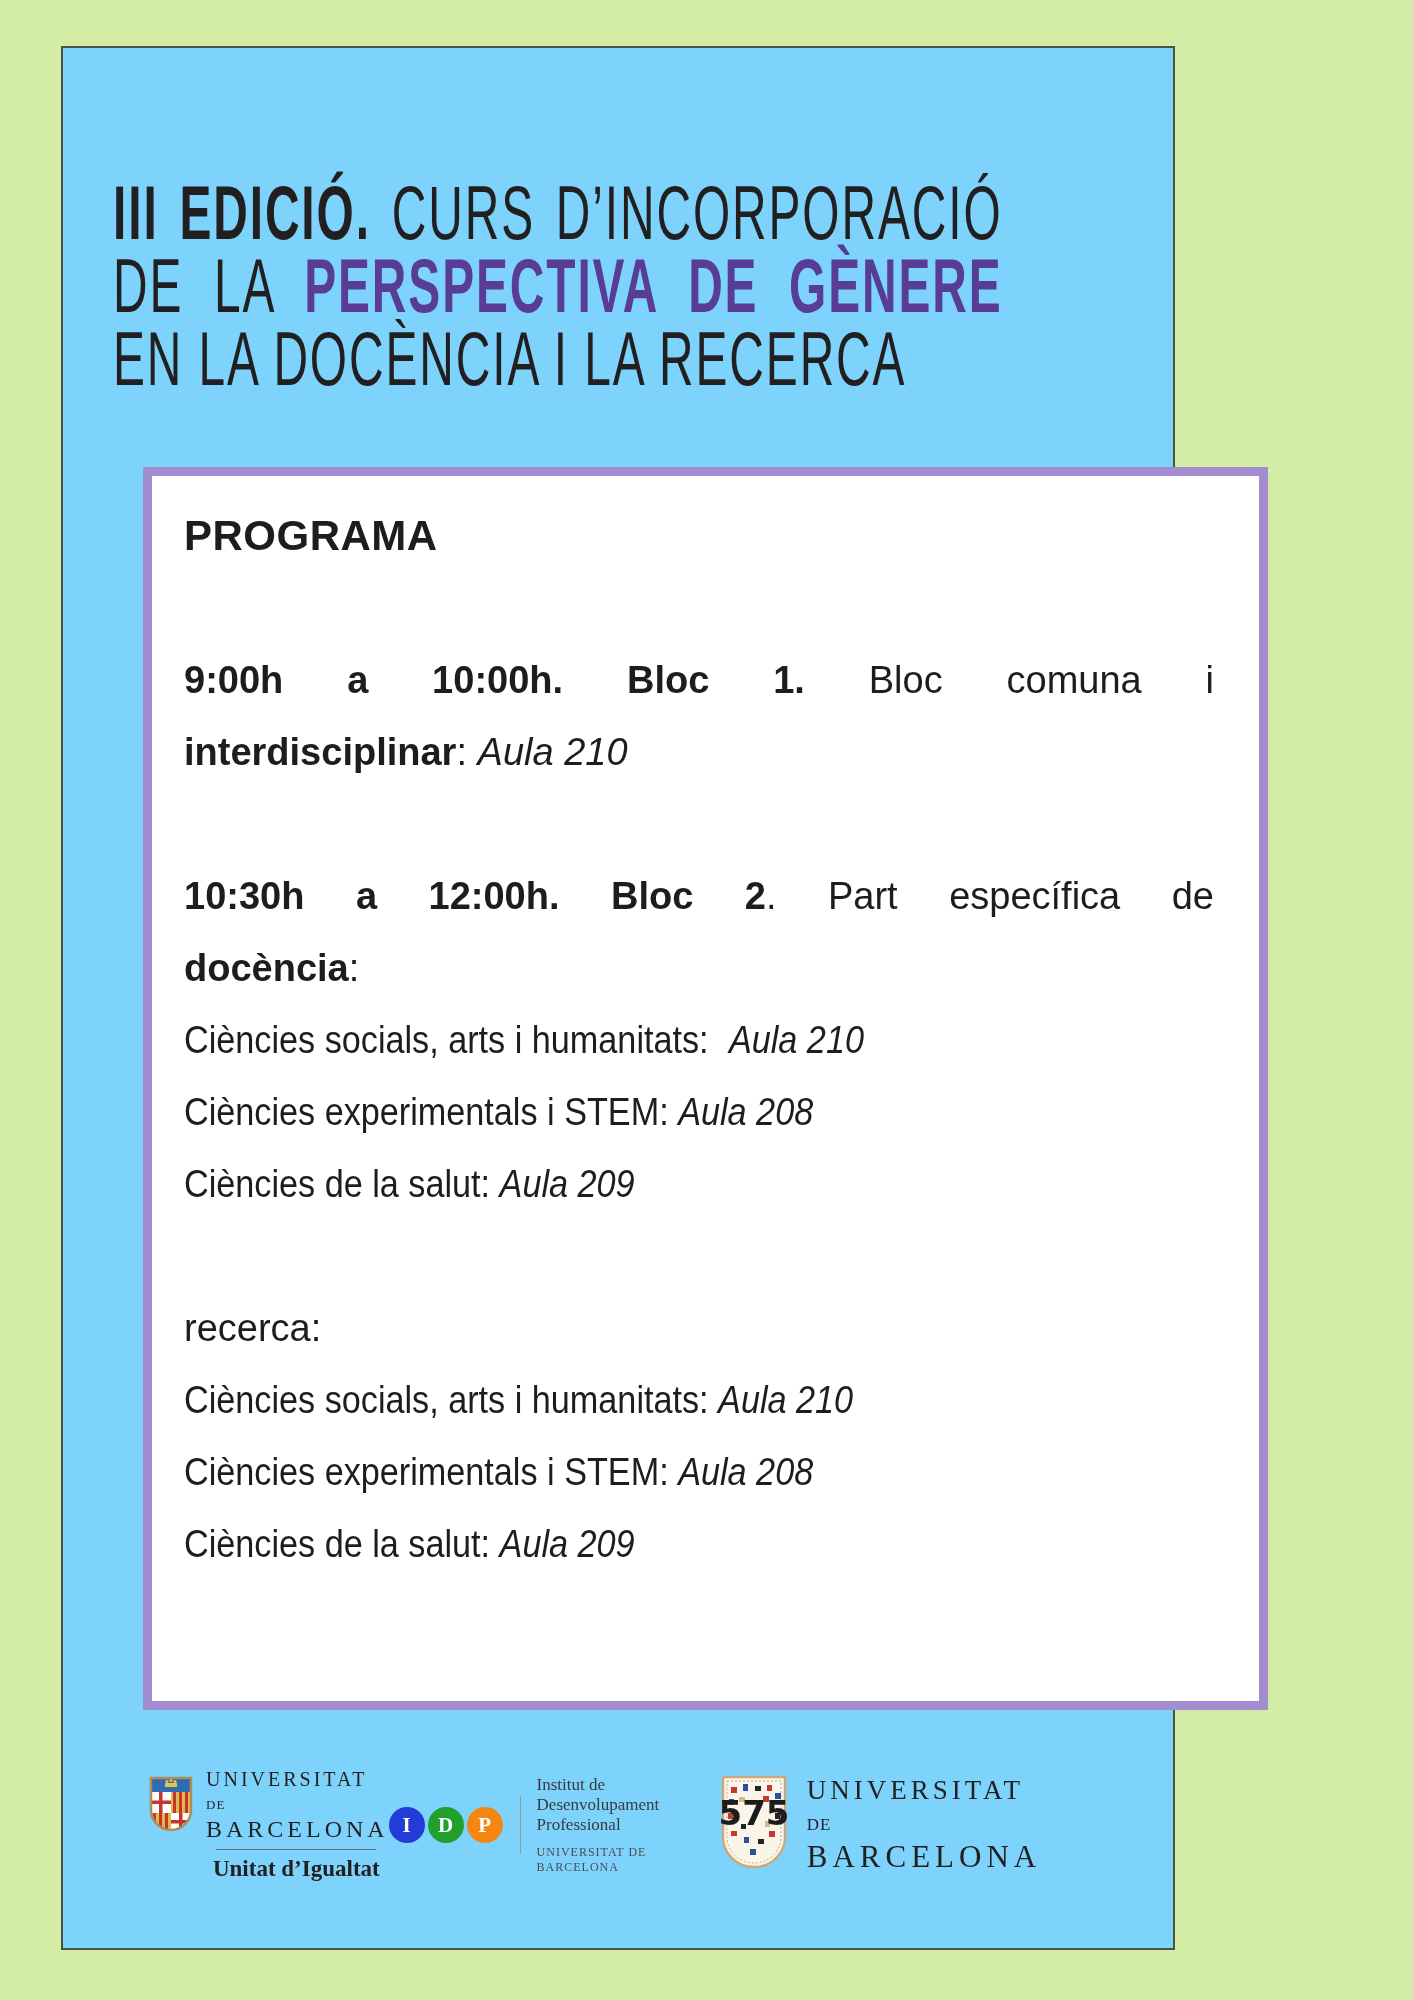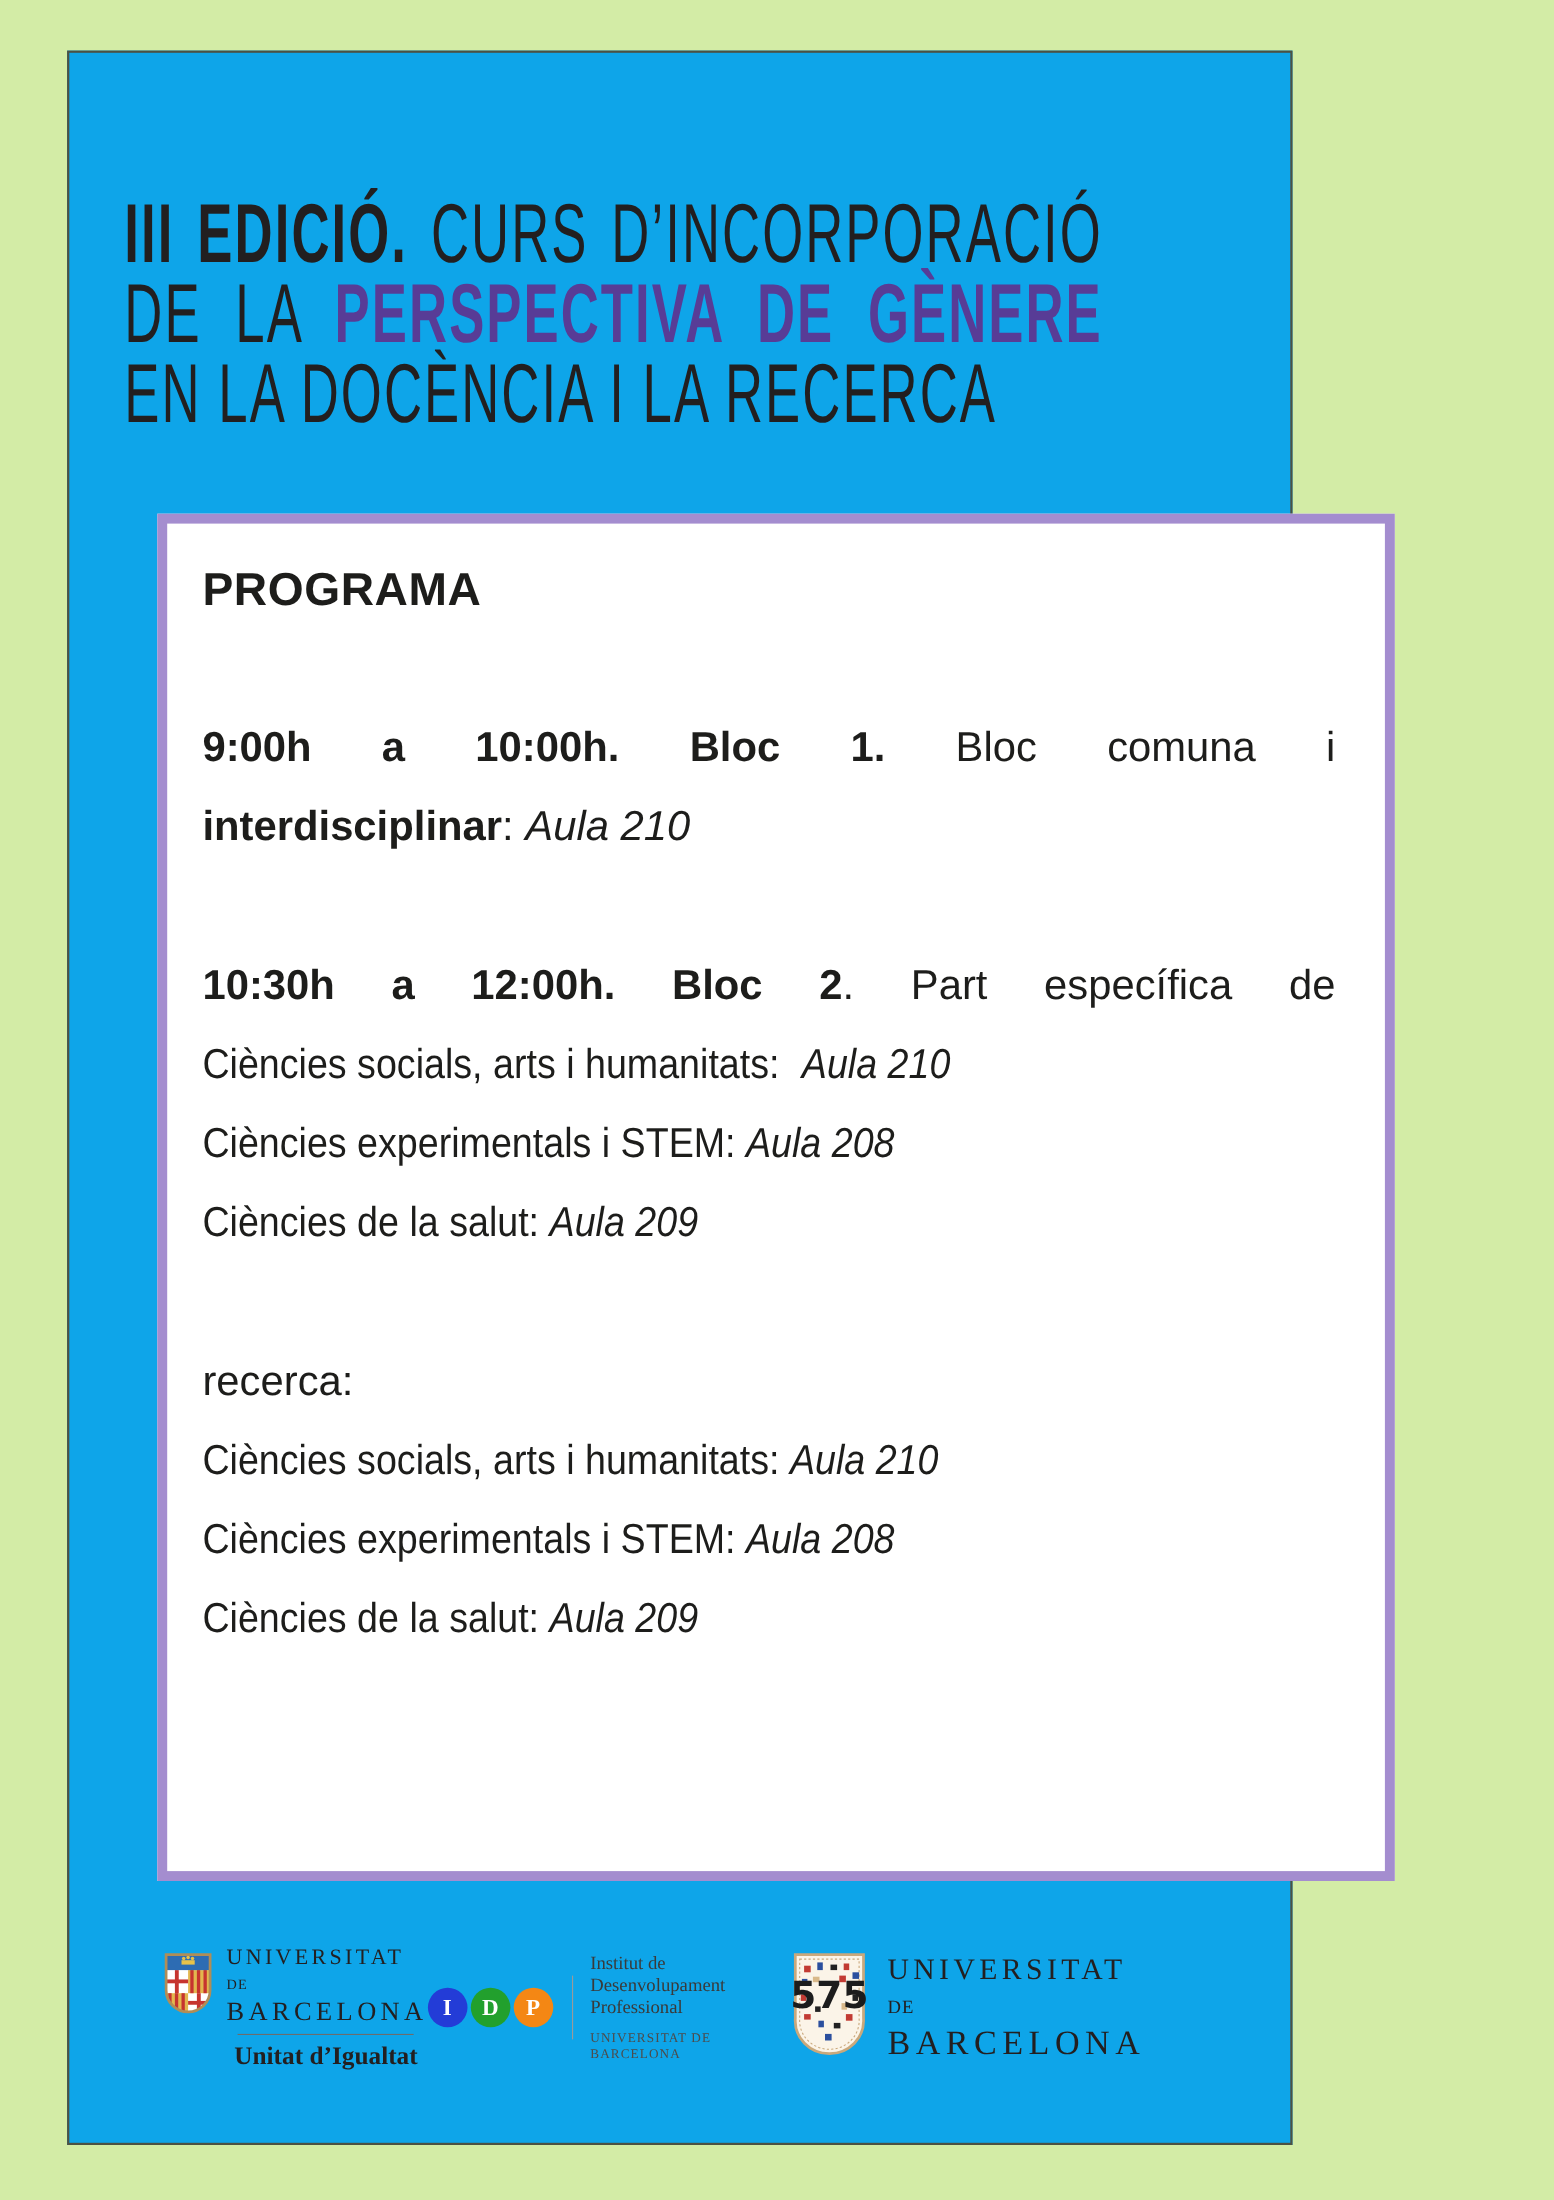--- a/index.html
+++ b/index.html
@@ -5,21 +5,21 @@
   html,body{margin:0;padding:0;}
   body{
     width:1413px;height:2000px;position:relative;
     background:#d3eca6;
     font-family:"Liberation Sans", sans-serif;
     -webkit-font-smoothing:antialiased;
     overflow:hidden;
   }
   .page{
     position:absolute;left:61px;top:46px;width:1114px;height:1904px;
-    background:#0ea5e9;border:2px solid #4c5244;box-sizing:border-box;
+    background:#7dd3fc;border:2px solid #4c5244;box-sizing:border-box;
   }
   
   .title-block{
     position:absolute;left:50px;top:128px;width:1412px;
     transform:scaleX(0.63);transform-origin:left top;
     color:#221f20;
   }
   .title-line{
     font-size:76px;line-height:73px;font-weight:400;letter-spacing:3px;
   }
@@ -90,20 +90,21 @@
 
   <div class="program-box">
     <div class="pline heading">PROGRAMA</div>
     <div class="spacer"></div>
 
     <div class="pline justified"><span class="b">9:00h a 10:00h. Bloc 1.</span> <span>Bloc comuna i</span></div>
     <div class="pline"><span class="b">interdisciplinar</span><span>: </span><span class="it">Aula 210</span></div>
     <div class="spacer"></div>
 
     <div class="pline justified"><span class="b">10:30h a 12:00h. Bloc 2</span><span>. Part específica de</span></div>
+    <div class="pline"><span class="b">docència</span><span>:</span></div>
     <div class="pline"><span class="cond"><span>Ciències socials, arts i humanitats:</span> <span class="it rgap">Aula 210</span></span></div>
     <div class="pline"><span class="cond"><span>Ciències experimentals i STEM:</span> <span class="it">Aula 208</span></span></div>
     <div class="pline"><span class="cond"><span>Ciències de la salut:</span> <span class="it">Aula 209</span></span></div>
     <div class="spacer"></div>
 
     <div class="pline">recerca:</div>
     <div class="pline"><span class="cond"><span>Ciències socials, arts i humanitats:</span> <span class="it">Aula 210</span></span></div>
     <div class="pline"><span class="cond"><span>Ciències experimentals i STEM:</span> <span class="it">Aula 208</span></span></div>
     <div class="pline"><span class="cond"><span>Ciències de la salut:</span> <span class="it">Aula 209</span></span></div>
   </div>

